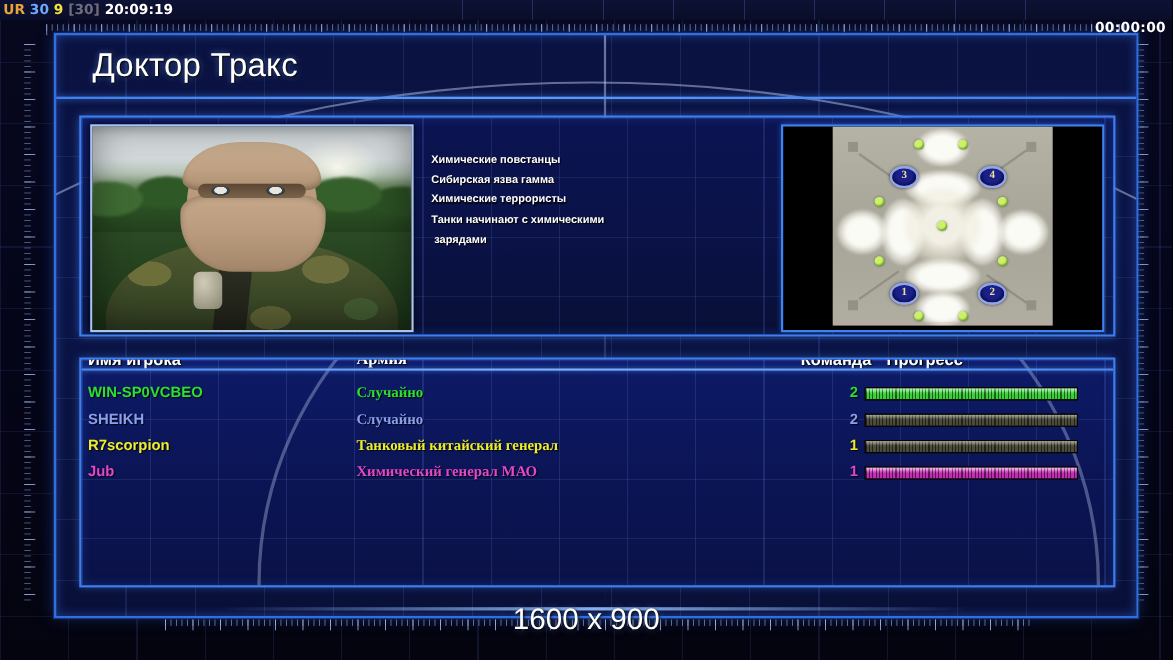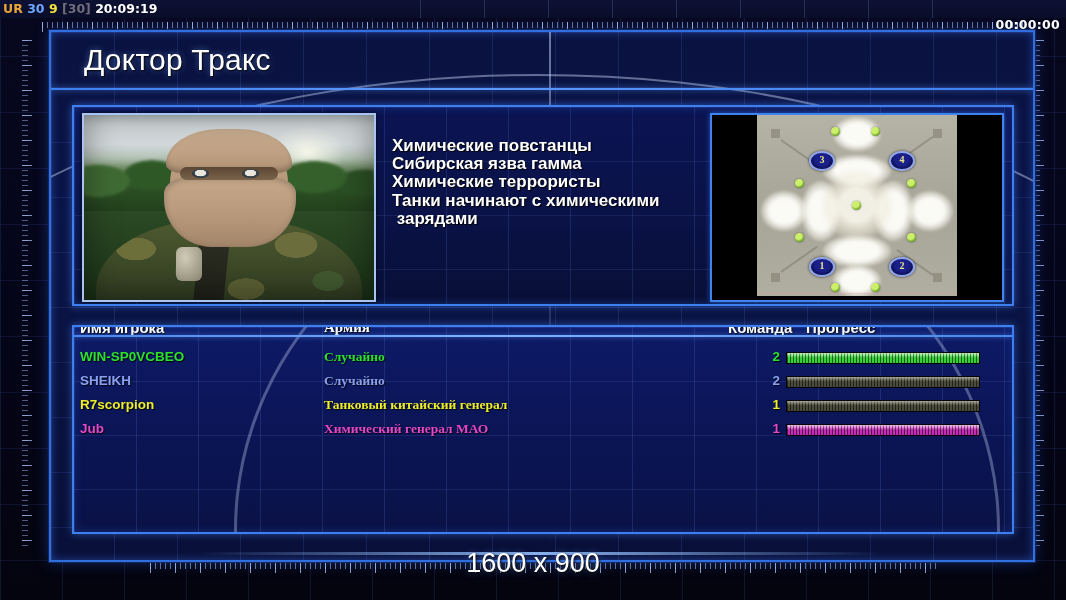--- a/index.html
+++ b/index.html
@@ -264,21 +264,21 @@
   .por-vig {
     position: absolute; inset: 0;
     box-shadow: inset 0 0 34px rgba(0,0,0,.45);
   }
 
   
   .desc {
     position: absolute;
     left: 318px; top: 30px; width: 310px;
     color: #ffffff;
-    font-size: 17px;
+    font-size: 10px;
     font-weight: bold;
     line-height: 18.2px;
     text-shadow: 1px 1px 1px #000;
     font-family: "Liberation Sans", sans-serif;
   }
   .desc div { white-space: pre-wrap; }
 
   
   .minimap-frame {
     position: absolute; right: 8px; top: 6px;

